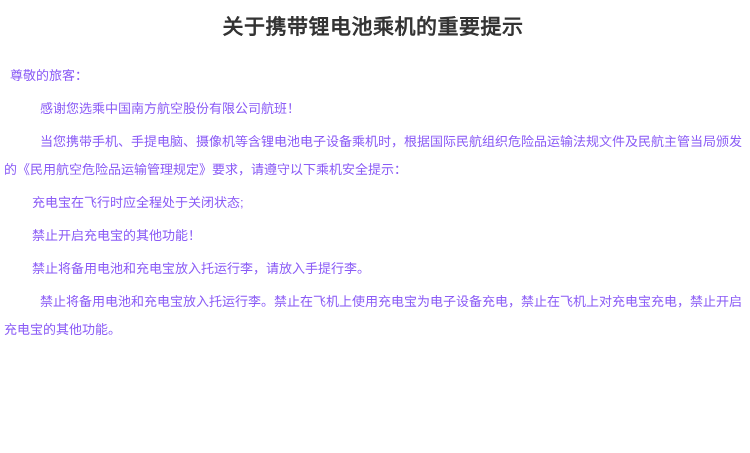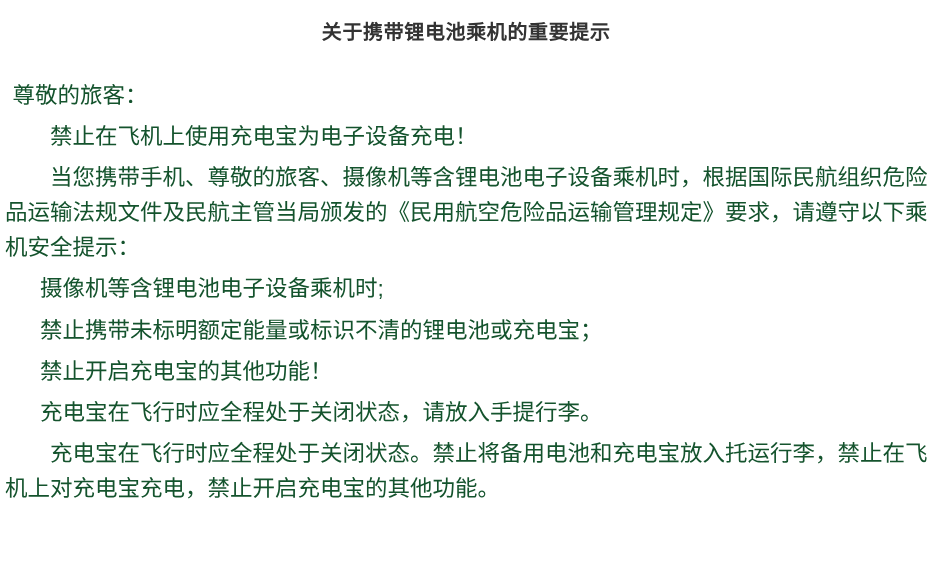--- a/index.html
+++ b/index.html
@@ -14,56 +14,55 @@
     font-family: "Liberation Sans", sans-serif;
   }
   .doc {
     box-sizing: border-box;
     width: 750px;
     padding: 0 8px 0 4px;
   }
   .doc-title {
     margin: 14px 0 22px 0;
     text-align: center;
-    font-size: 16px;
+    font-size: 21px;
     line-height: 26px;
     font-weight: bold;
     color: #333333;
     letter-spacing: 0.5px;
   }
   .doc p {
     margin: 0 0 5px 0;
-    font-size: 18px;
+    font-size: 13px;
     line-height: 28px;
-    color: #14532d;
+    color: #8b5cf6;
     text-align: justify;
   }
   
   .in-none  { text-indent: 6px;  }   
   .in-mid   { text-indent: 28px; }   
   .in-large { text-indent: 36px; }   
 </style>
 </head>
 <body>
 
 <div class="doc">
 
   <h1 class="doc-title">关于携带锂电池乘机的重要提示</h1>
 
   <p class="in-none">尊敬的旅客：</p>
 
-  <p class="in-large">禁止在飞机上使用充电宝为电子设备充电！</p>
+  <p class="in-large">感谢您选乘中国南方航空股份有限公司航班！</p>
 
-  <p class="in-large">当您携带手机、尊敬的旅客、摄像机等含锂电池电子设备乘机时，根据国际民航组织危险品运输法规文件及民航主管当局颁发的《民用航空危险品运输管理规定》要求，请遵守以下乘机安全提示：</p>
+  <p class="in-large">当您携带手机、手提电脑、摄像机等含锂电池电子设备乘机时，根据国际民航组织危险品运输法规文件及民航主管当局颁发的《民用航空危险品运输管理规定》要求，请遵守以下乘机安全提示：</p>
 
 
-  <p class="in-mid">摄像机等含锂电池电子设备乘机时;</p>
+  <p class="in-mid">充电宝在飞行时应全程处于关闭状态;</p>
 
-  <p class="in-mid">禁止携带未标明额定能量或标识不清的锂电池或充电宝；</p>
 
   <p class="in-mid">禁止开启充电宝的其他功能！</p>
 
 
-  <p class="in-mid">充电宝在飞行时应全程处于关闭状态，请放入手提行李。</p>
+  <p class="in-mid">禁止将备用电池和充电宝放入托运行李，请放入手提行李。</p>
 
-  <p class="in-large">充电宝在飞行时应全程处于关闭状态。禁止将备用电池和充电宝放入托运行李，禁止在飞机上对充电宝充电，禁止开启充电宝的其他功能。</p>
+  <p class="in-large">禁止将备用电池和充电宝放入托运行李。禁止在飞机上使用充电宝为电子设备充电，禁止在飞机上对充电宝充电，禁止开启充电宝的其他功能。</p>
 
 </div>
 
 </body></html>

